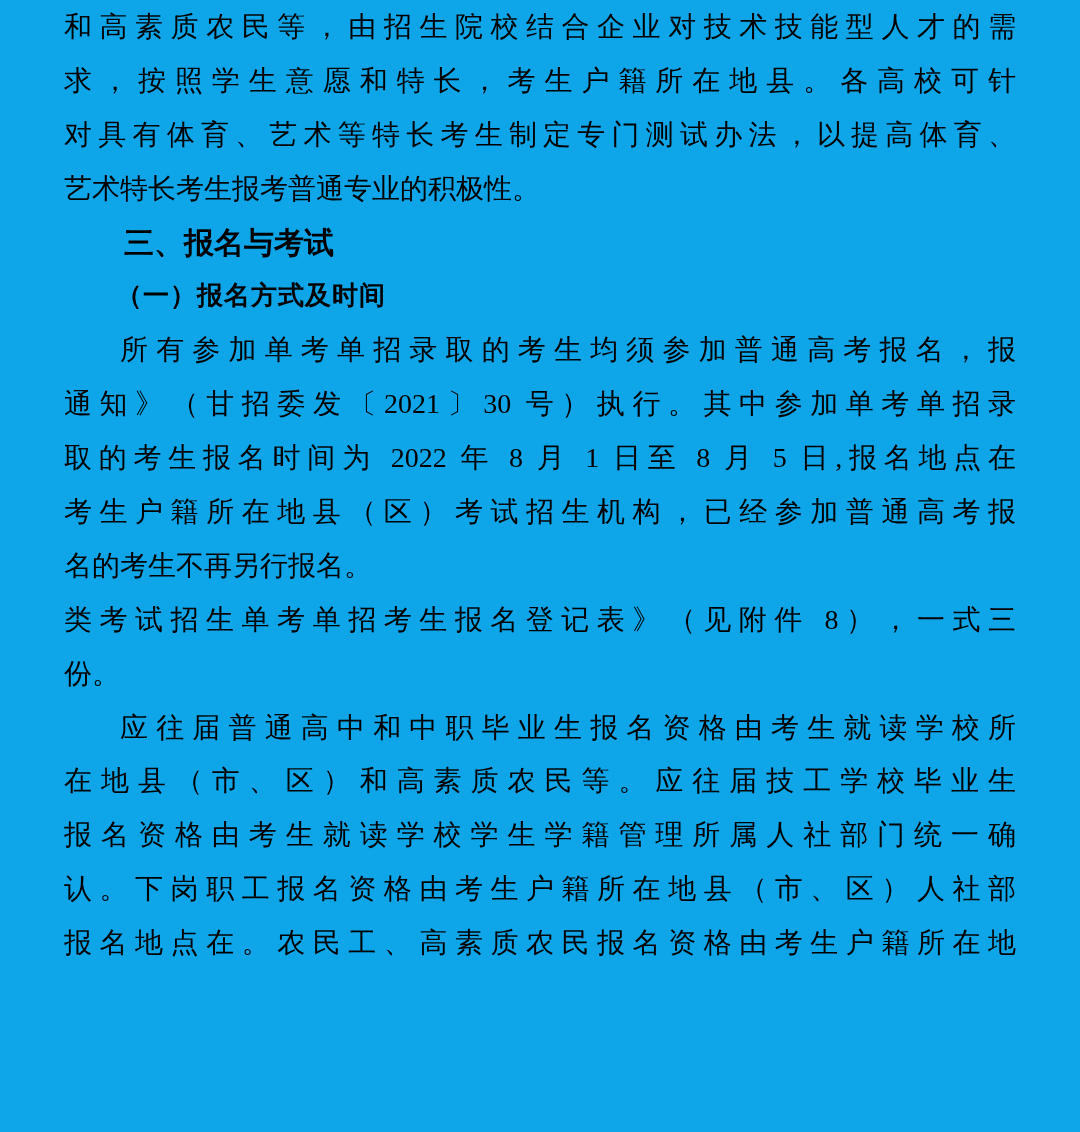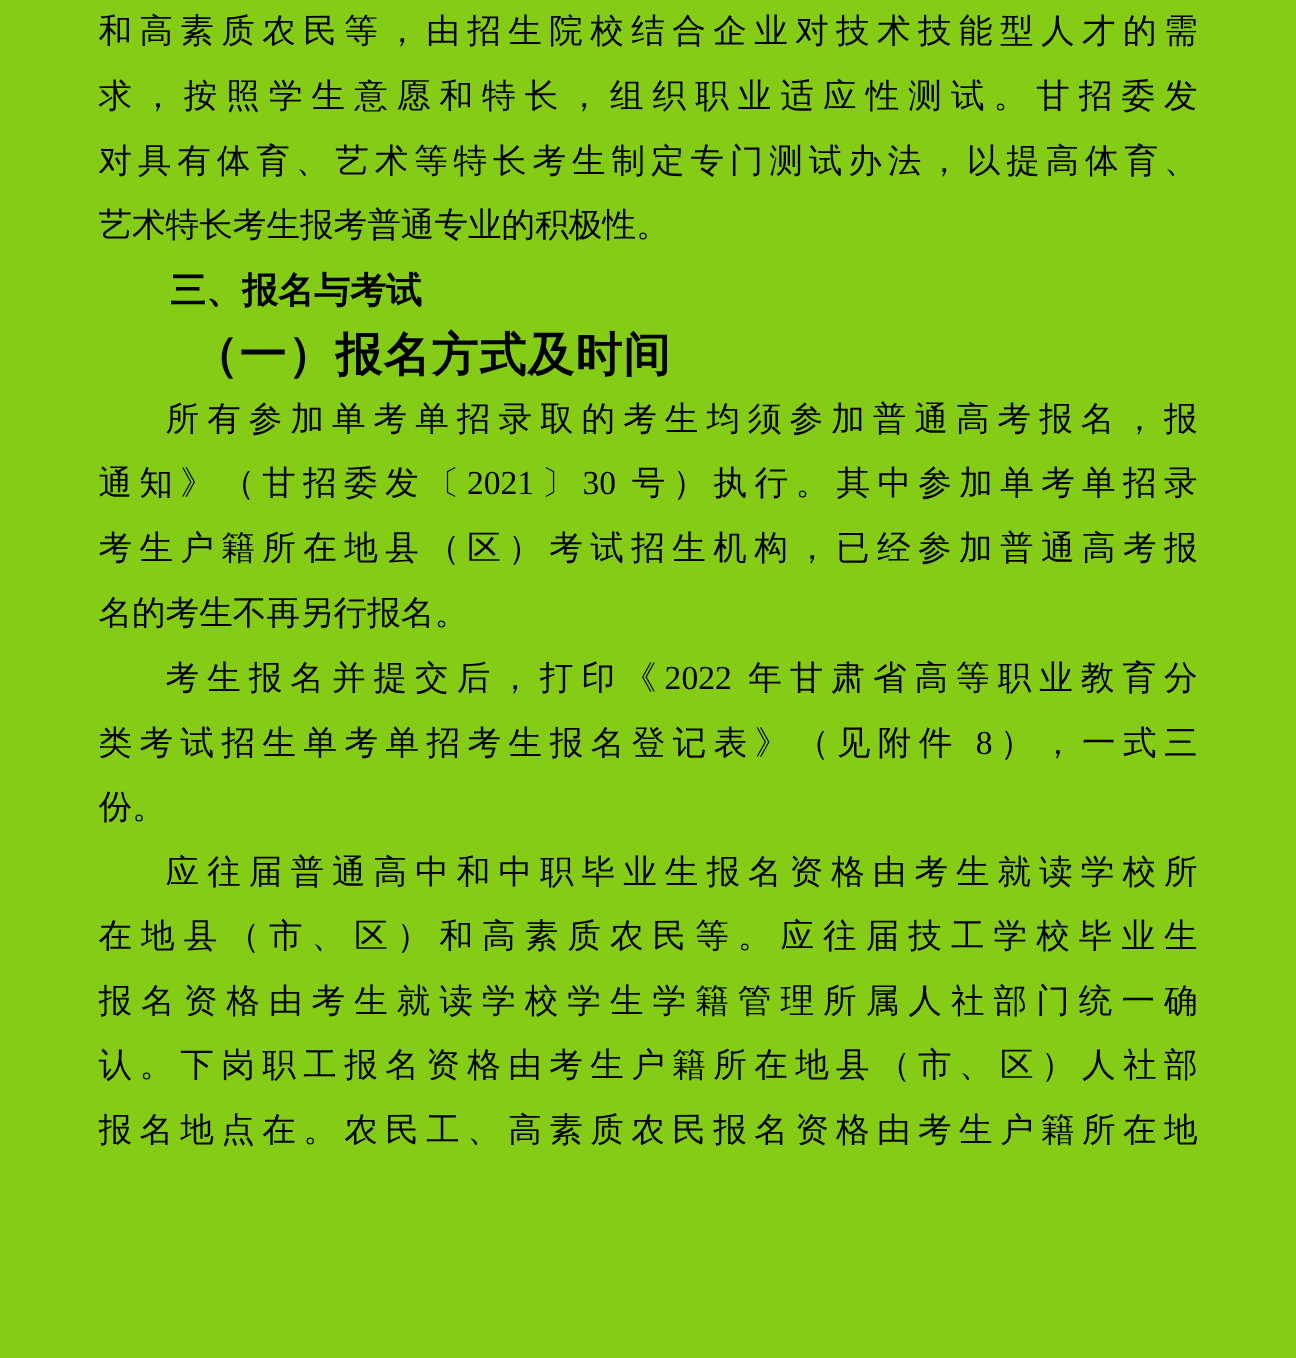--- a/index.html
+++ b/index.html
@@ -9,22 +9,22 @@
   }
   body {
     width: 1080px;
     height: 1132px;
     overflow: hidden;
   }
   .page {
     box-sizing: border-box;
     width: 1080px;
     height: 1132px;
-    padding: 0 82px;
-    background: #84cc16;
+    padding: 0 64px;
+    background: #0ea5e9;
     color: #000000;
   }
   .ln {
     height: 53.9px;
     line-height: 53.9px;
     font-family: "Liberation Serif", serif;
     font-size: 28px;
     color: #000000;
     text-align: justify;
     text-align-last: justify;
@@ -39,39 +39,39 @@
   }
   .ln.h1 {
     font-family: "Liberation Sans", sans-serif;
     font-weight: 700;
     font-size: 30px;
     letter-spacing: 0;
   }
   .ln.h2 {
     font-family: "Liberation Serif", serif;
     font-weight: 700;
-    font-size: 39px;
+    font-size: 26px;
     letter-spacing: 1px;
   }
 </style>
 </head>
 <body>
 
 <div class="page">
   <div class="ln">和高素质农民等，由招生院校结合企业对技术技能型人才的需</div>
-  <div class="ln">求，按照学生意愿和特长，组织职业适应性测试。甘招委发</div>
+  <div class="ln">求，按照学生意愿和特长，考生户籍所在地县。各高校可针</div>
   <div class="ln">对具有体育、艺术等特长考生制定专门测试办法，以提高体育、</div>
   <div class="ln end">艺术特长考生报考普通专业的积极性。</div>
   <div class="ln end ind h1">三、报名与考试</div>
   <div class="ln end ind h2">（一）报名方式及时间</div>
   <div class="ln ind">所有参加单考单招录取的考生均须参加普通高考报名，报</div>
   <div class="ln">通知》（甘招委发〔2021〕30 号）执行。其中参加单考单招录</div>
+  <div class="ln">取的考生报名时间为 2022 年 8 月 1 日至 8 月 5 日,报名地点在</div>
   <div class="ln">考生户籍所在地县（区）考试招生机构，已经参加普通高考报</div>
   <div class="ln end">名的考生不再另行报名。</div>
-  <div class="ln ind">考生报名并提交后，打印《2022 年甘肃省高等职业教育分</div>
   <div class="ln">类考试招生单考单招考生报名登记表》（见附件 8），一式三</div>
   <div class="ln end">份。</div>
   <div class="ln ind">应往届普通高中和中职毕业生报名资格由考生就读学校所</div>
   <div class="ln">在地县（市、区）和高素质农民等。应往届技工学校毕业生</div>
   <div class="ln">报名资格由考生就读学校学生学籍管理所属人社部门统一确</div>
   <div class="ln">认。下岗职工报名资格由考生户籍所在地县（市、区）人社部</div>
   <div class="ln">报名地点在。农民工、高素质农民报名资格由考生户籍所在地</div>
 </div>
 
 </body></html>

